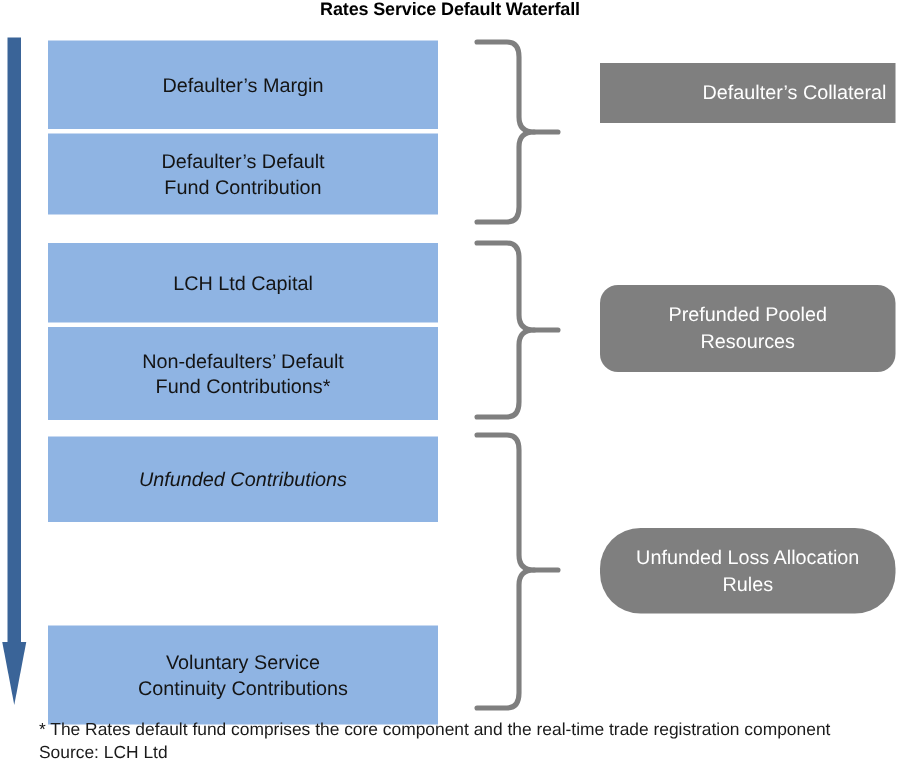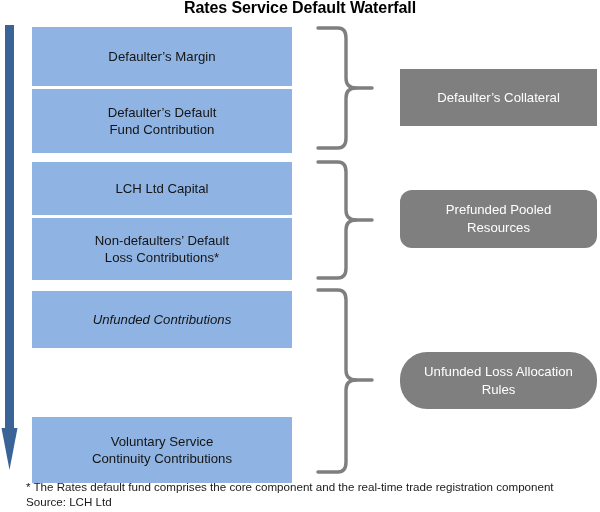--- a/index.html
+++ b/index.html
@@ -9,21 +9,21 @@
     font-family:"Liberation Sans", sans-serif;
     overflow:hidden;
     position:relative;
   }
   #stage { position:absolute; left:0; top:0; width:600px; height:512px; }
 
   .title {
     position:absolute;
     left:0; top:-1px; width:600px;
     text-align:center;
-    font-size:16px;
+    font-size:12px;
     font-weight:bold;
     color:#000000;
     letter-spacing:-0.1px;
   }
 
   .arrow-svg { position:absolute; left:0px; top:20px; }
 
   .blue-box {
     position:absolute;
     left:32px; width:260px;
@@ -80,37 +80,37 @@
     <rect x="5" y="5" width="9" height="405" fill="#3a6498"></rect>
     <polygon points="1.5,408 17.5,408 9.5,450" fill="#3a6498"></polygon>
   </svg>
 
   <div class="blue-box" style="top:27px;height:59px;">
     <span>
       <span>Defaulter’s Margin</span>
     </span>
   </div>
 
-  <div class="blue-box" style="top:89px;height:64px;">
+  <div class="blue-box" style="top:89px;height:54px;">
     <span>
       <span>Defaulter’s Default</span>
       <span>Fund Contribution</span>
     </span>
   </div>
 
   <div class="blue-box" style="top:162px;height:53px;">
     <span>
       <span>LCH Ltd Capital</span>
     </span>
   </div>
 
   <div class="blue-box" style="top:218px;height:62px;">
     <span>
       <span>Non-defaulters’ Default</span>
-      <span>Loss Contributions*</span>
+      <span>Fund Contributions*</span>
     </span>
   </div>
 
   <div class="blue-box" style="top:291px;height:57px;font-style:italic;">
     <span>
       <span>Unfunded Contributions</span>
     </span>
   </div>
 
 
@@ -129,21 +129,21 @@
   <svg class="brace-svg" style="left:310px; top:158px;" width="80" height="124">
     <path d="M8,4 L28,4 Q36,4 36,14 L36,52 Q36,62 46,62 Q36,62 36,72 L36,110 Q36,120 28,120 L8,120" fill="none" stroke="#7f7f7f" stroke-width="3.4" stroke-linecap="round" stroke-linejoin="round"></path>
     <line x1="46" y1="62" x2="62" y2="62" stroke="#7f7f7f" stroke-width="3.4" stroke-linecap="round"></line>
   </svg>
 
   <svg class="brace-svg" style="left:310px; top:286px;" width="80" height="194">
     <path d="M8,4 L28,4 Q36,4 36,14 L36,84 Q36,94 46,94 Q36,94 36,104 L36,176 Q36,186 28,186 L8,186" fill="none" stroke="#7f7f7f" stroke-width="3.4" stroke-linecap="round" stroke-linejoin="round"></path>
     <line x1="46" y1="94" x2="62" y2="94" stroke="#7f7f7f" stroke-width="3.4" stroke-linecap="round"></line>
   </svg>
 
-  <div class="gray-box" style="top:69px;height:57px;">
+  <div class="gray-box" style="top:42px;height:40px;justify-content:flex-end;">
     <span>
       <span>Defaulter’s Collateral</span>
     </span>
   </div>
 
   <div class="gray-box" style="top:190px;height:58px;border-radius:12px;">
     <span>
       <span>Prefunded Pooled</span>
       <span>Resources</span>
     </span>

